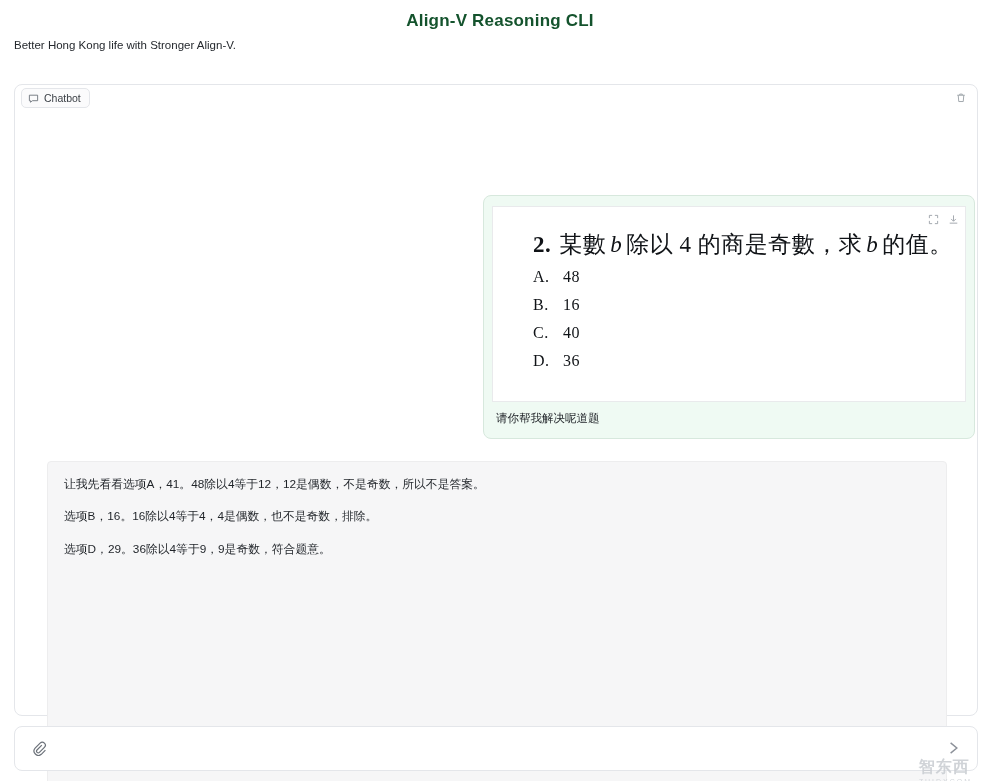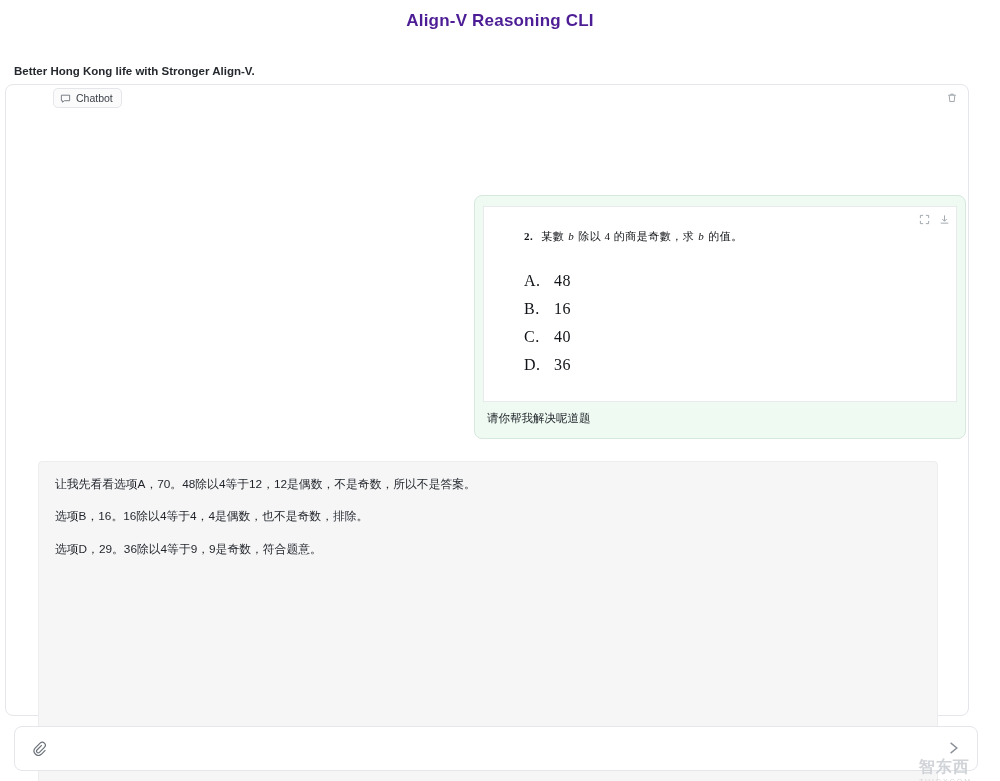--- a/index.html
+++ b/index.html
@@ -16,40 +16,38 @@
     width: 1000px;
     height: 781px;
     background: #ffffff;
   }
   .app-title {
     text-align: center;
     font-size: 17px;
     font-weight: bold;
     letter-spacing: 0.2px;
     padding-top: 11px;
-    color: #4c1d95;
+    color: #14532d;
   }
   .subtitle {
     margin-left: 14px;
-    margin-top: 34px;
+    margin-top: 8px;
     font-size: 11.5px;
     color: #25292e;
-    font-weight: bold;
   }
   
   .chat-panel {
     position: absolute;
-    left: 5px;
+    left: 14px;
     top: 84px;
     width: 964px;
     height: 632px;
     border: 1px solid #e4e6ea;
     border-radius: 8px;
     background: #ffffff;
-    padding-left: 41px;
   }
   .chat-header {
     position: relative;
     height: 26px;
     border-bottom: 0px solid transparent;
   }
   .chat-tab {
     position: absolute;
     left: 6px;
     top: 3px;
@@ -99,28 +97,28 @@
     display: flex;
     gap: 9px;
     color: #9aa0a6;
   }
   .img-tools div { width: 11px; height: 11px; cursor: pointer; }
   .q-body {
     font-family: "Liberation Serif", serif;
     padding: 22px 0 0 40px;
   }
   .q-line {
-    font-size: 11px;
+    font-size: 23px;
     color: #101317;
     letter-spacing: 0.5px;
     white-space: nowrap;
   }
   .q-line .qnum { font-weight: bold; margin-right: 8px; }
   .q-line i { font-style: italic; padding: 0 4px; }
-  .q-opts { margin-top: 28px; }
+  .q-opts { margin-top: 8px; }
   .q-opt {
     font-size: 16px;
     color: #101317;
     margin-bottom: 10px;
     letter-spacing: 0.5px;
   }
   .q-opt .lbl { display: inline-block; width: 30px; }
   .user-text {
     margin: 9px 0 4px 12px;
     font-size: 11.5px;
@@ -261,21 +259,21 @@
             <div class="q-opt">
               <span class="lbl">D.</span><span>36</span>
             </div>
           </div>
         </div>
       </div>
       <div class="user-text">请你帮我解决呢道题</div>
     </div>
 
     <div class="bot-msg">
-      <p>让我先看看选项A，70。48除以4等于12，12是偶数，不是奇数，所以不是答案。</p>
+      <p>让我先看看选项A，41。48除以4等于12，12是偶数，不是奇数，所以不是答案。</p>
       <p>选项B，16。16除以4等于4，4是偶数，也不是奇数，排除。</p>
       <p>选项D，29。36除以4等于9，9是奇数，符合题意。</p>
     </div>
   </div>
 
   <div class="input-bar">
     <div class="clip-btn">
       <svg width="16" height="16" viewBox="0 0 16 16" fill="none" stroke="#6b7179" stroke-width="1.2">
         <path d="M10.8 5.2L6 10a1.7 1.7 0 002.4 2.4l5-5a3 3 0 00-4.3-4.3l-5 5a4.4 4.4 0 006.2 6.2l4.1-4.1"></path>
       </svg>

